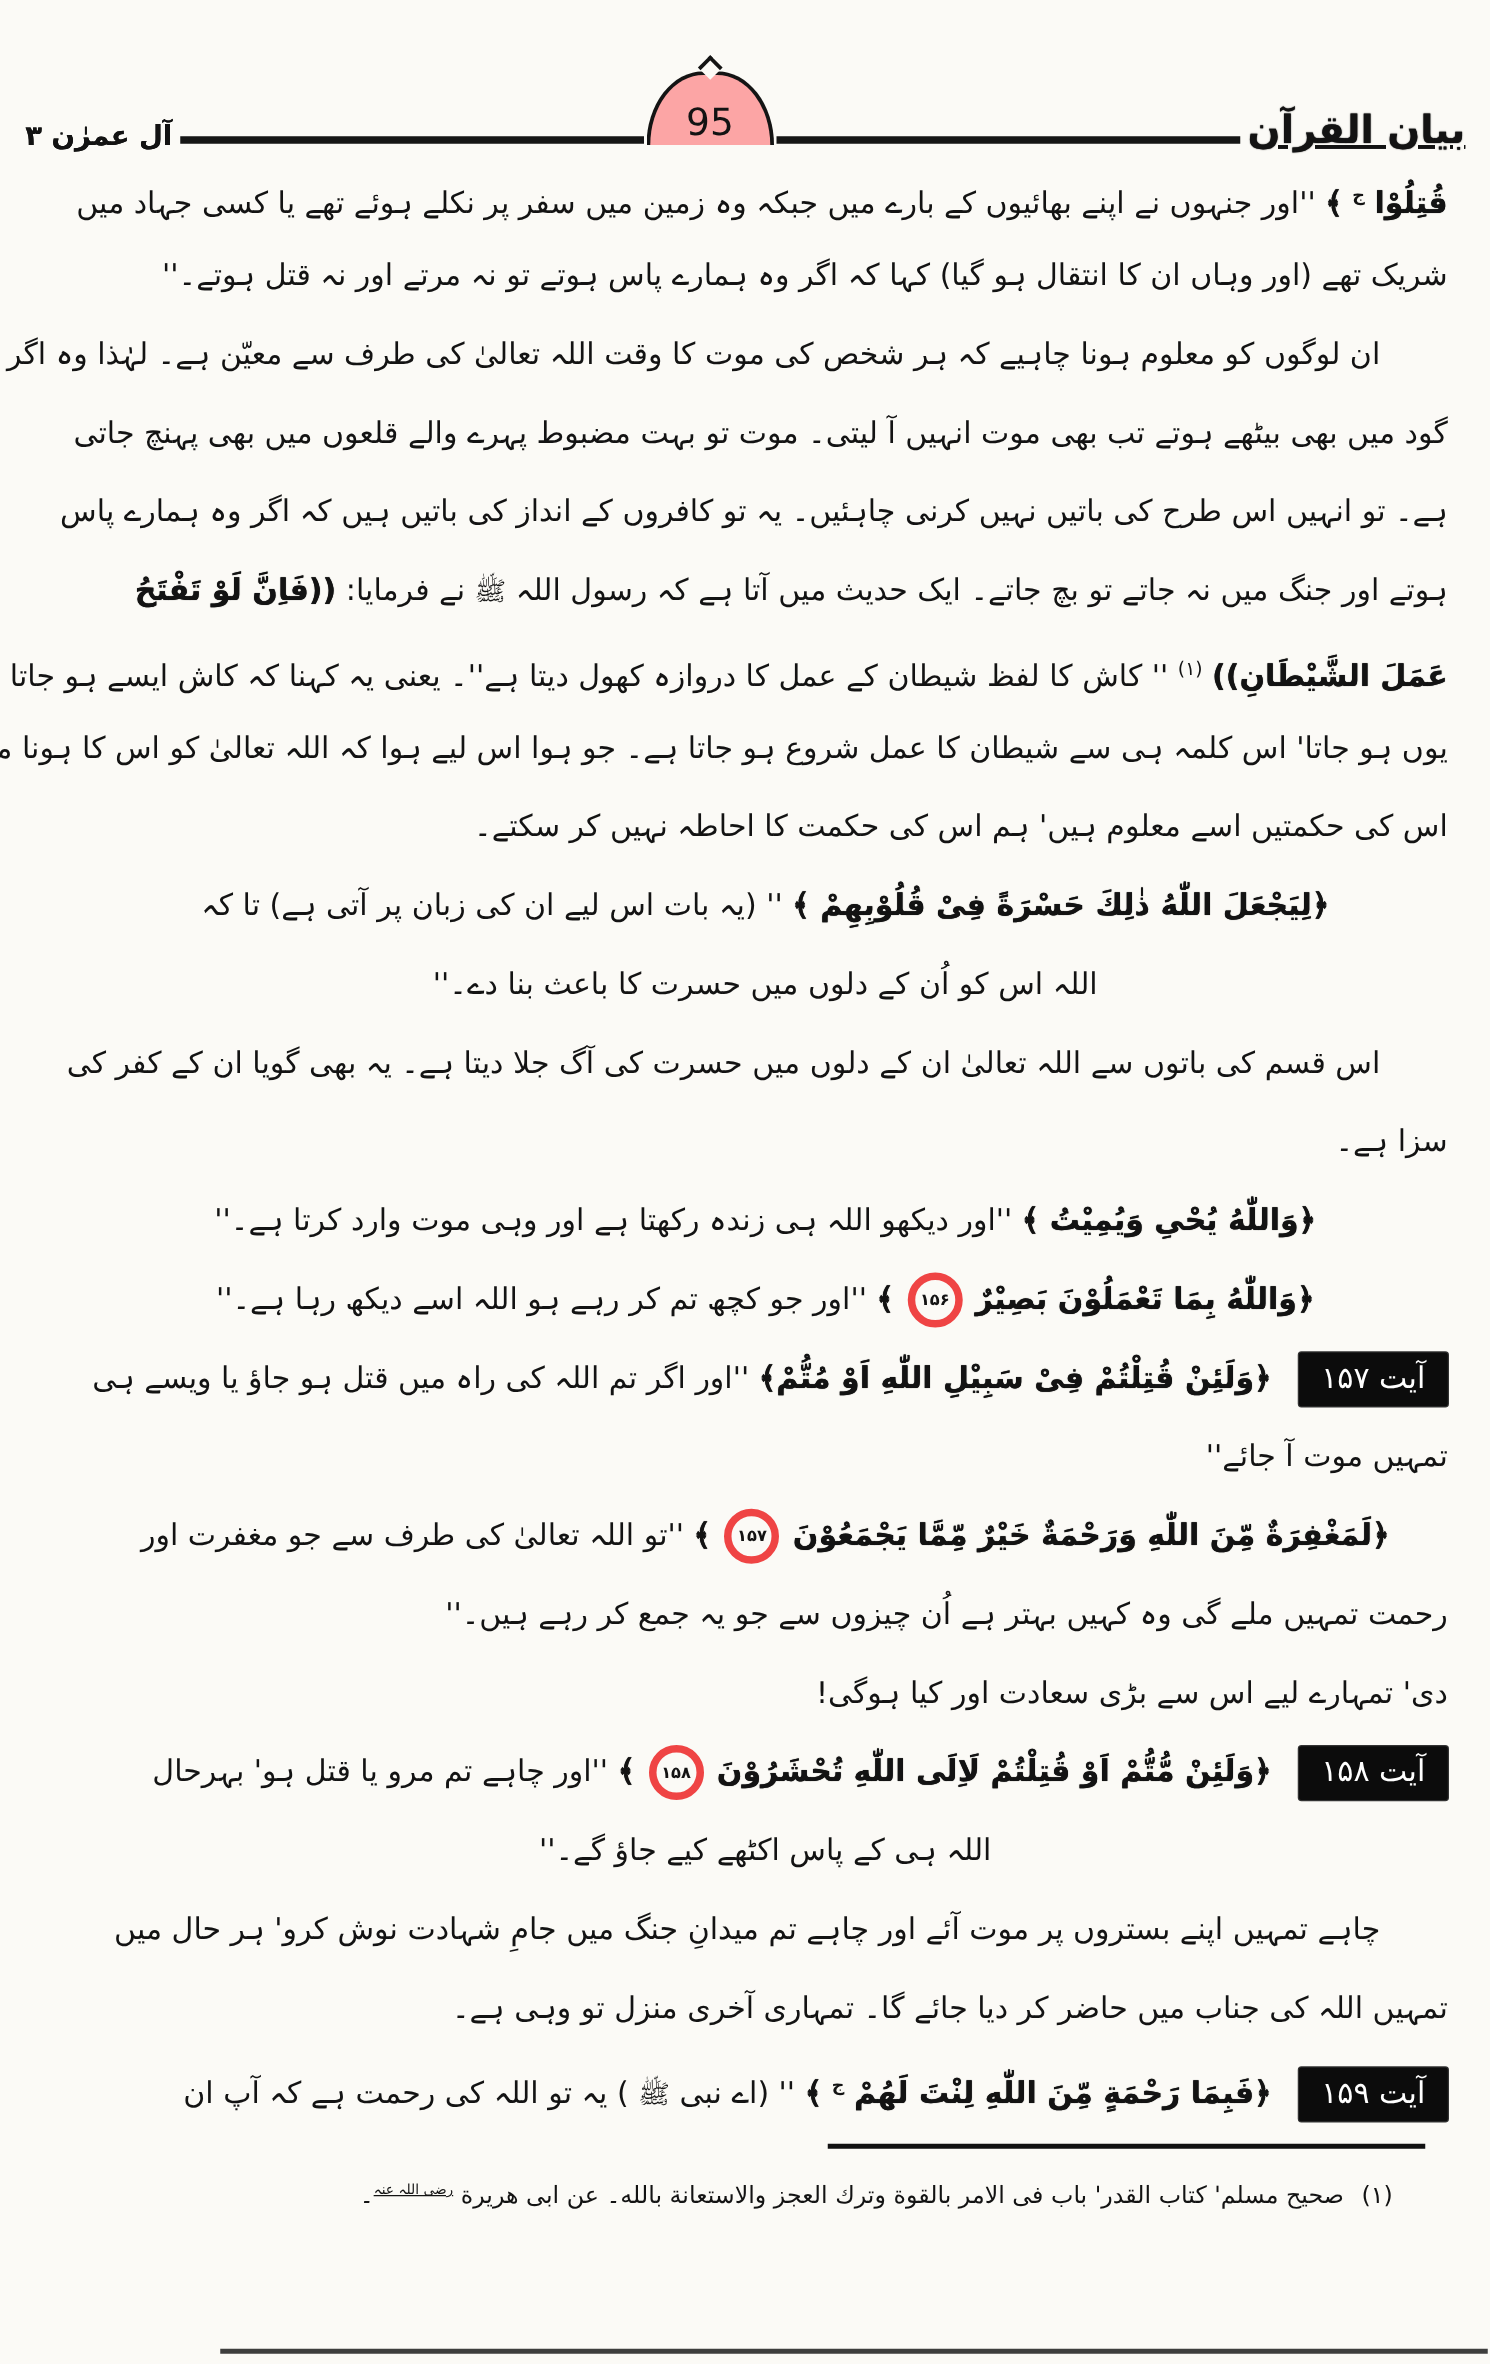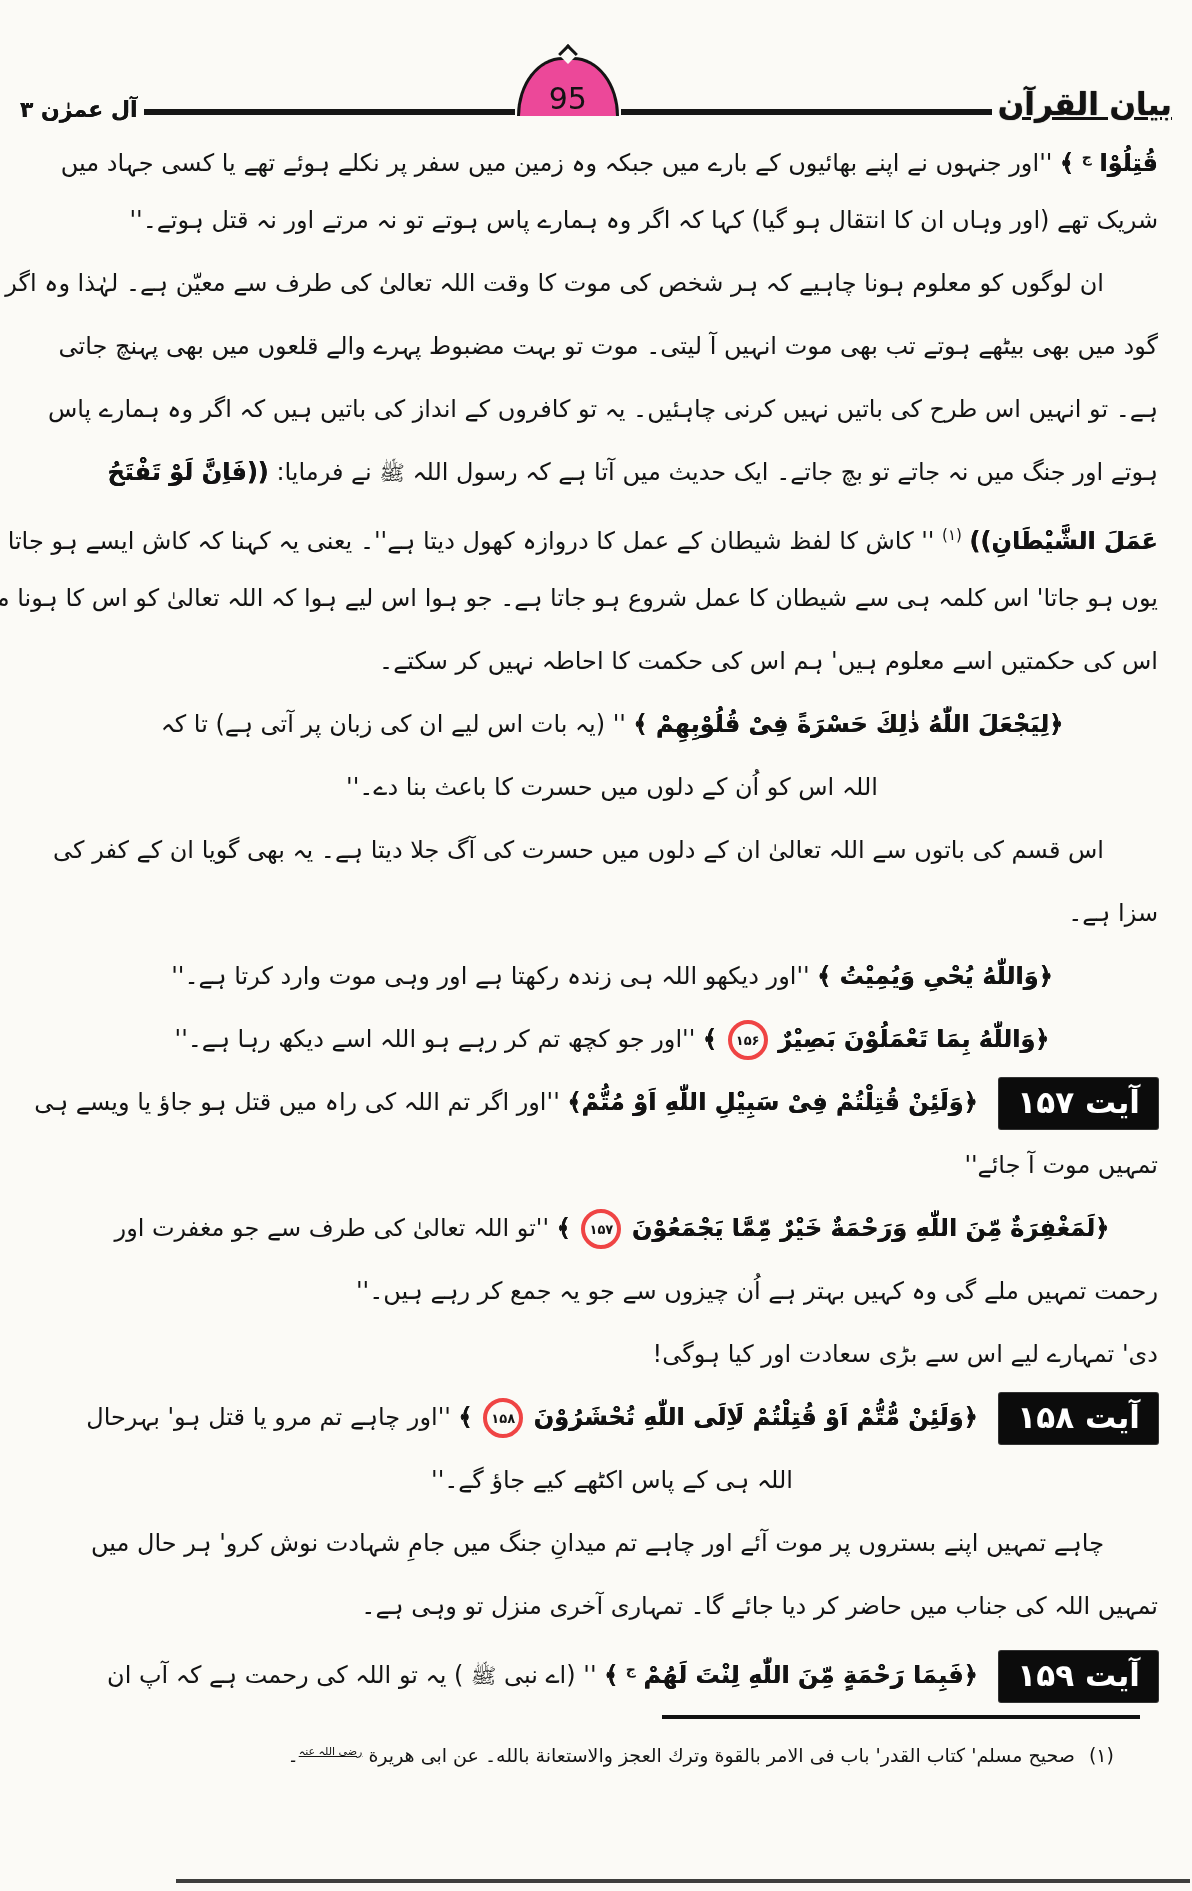--- a/index.html
+++ b/index.html
@@ -47,21 +47,21 @@
     margin:0 2px 1px 2px;
   }
   .dome{
     position:relative;
     width:96px;height:56px;
     border:3px solid #141414;
     border-bottom:none;
     border-radius:48px 48px 0 0 / 62px 62px 0 0;
     display:flex;align-items:flex-end;justify-content:center;
     flex:0 0 auto;
-    background:#ec4899;
+    background:#fca5a5;
   }
   .dome::after{
     content:"";
     position:absolute;
     top:-13px;left:50%;
     width:11px;height:11px;
     transform:translateX(-50%) rotate(45deg);
     border-top:3px solid #141414;
     border-left:3px solid #141414;
     background:#fbfaf6;
@@ -88,35 +88,35 @@
   .line.indent{padding-right:54px;}
   .seg-urdu{}
   .seg-quran{
     font-weight:bold;
     text-shadow:0 0 .6px #000;
   }
   .ayat-badge{
     display:inline-block;
     background:#0c0c0c;
     color:#ffffff;
-    font-size:31px;
-    font-weight:bold;
+    font-size:24px;
+    font-weight:normal;
     line-height:normal;
     padding:6px 18px 9px 18px;
     margin-left:14px;
     border-radius:2px;
     vertical-align:middle;
     box-shadow:0 0 0 1px #333;
   }
   .ayah-num{
     display:inline-flex;
     align-items:center;
     justify-content:center;
     width:32px;height:32px;
-    border:4px solid #ef4444;
+    border:6px solid #ef4444;
     border-radius:50%;
     font-size:13px;
     font-weight:bold;
     line-height:1;
     vertical-align:middle;
     margin:0 3px;
     background:#fbfaf6;
   }
   .pause-mark{
     font-size:14px;

